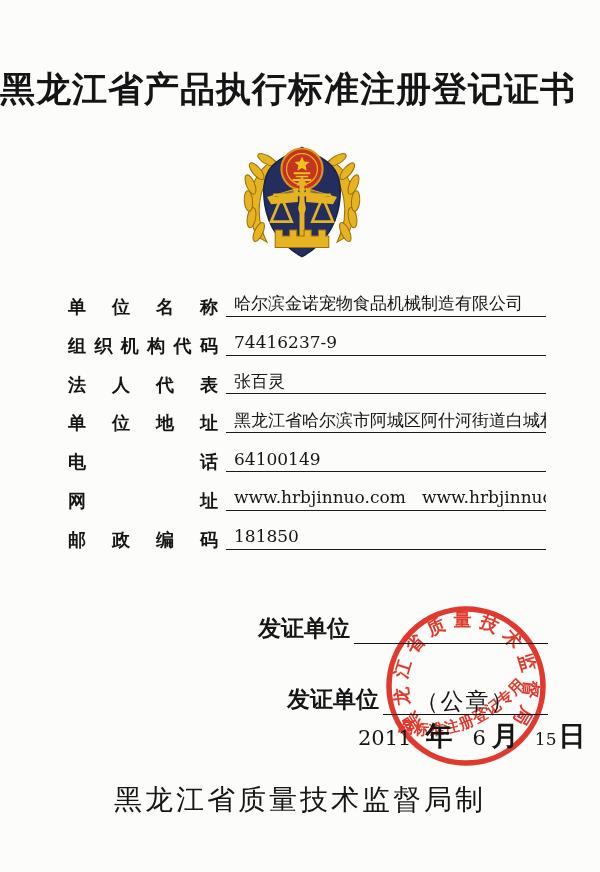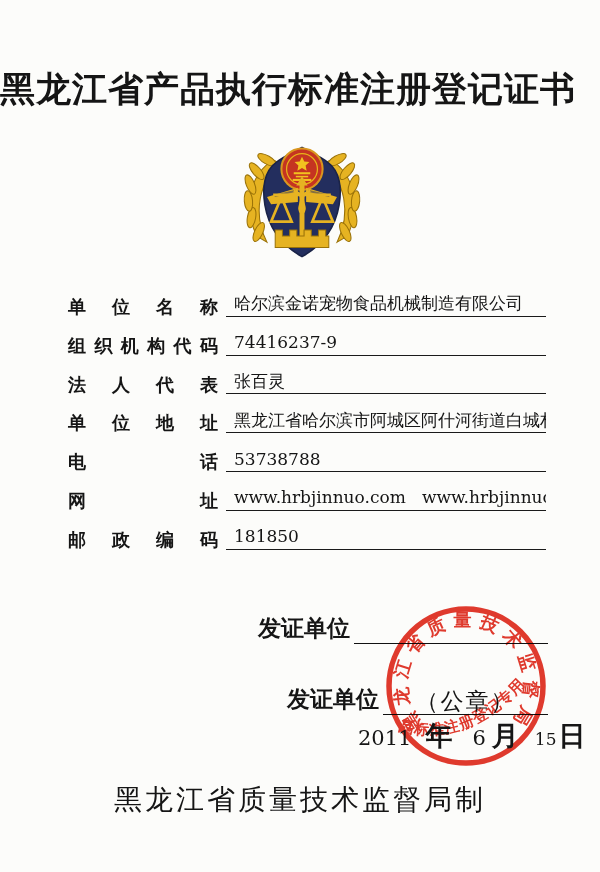--- a/index.html
+++ b/index.html
@@ -138,21 +138,21 @@
     <div class="frow">
       <div class="flabel">法人代表</div>
       <div class="fvalue">张百灵</div>
     </div>
     <div class="frow">
       <div class="flabel">单位地址</div>
       <div class="fvalue">黑龙江省哈尔滨市阿城区阿什河街道白城村</div>
     </div>
     <div class="frow">
       <div class="flabel">电话</div>
-      <div class="fvalue">53738788</div>
+      <div class="fvalue">64100149</div>
     </div>
     <div class="frow">
       <div class="flabel">网址</div>
       <div class="fvalue">www.hrbjinnuo.com   www.hrbjinnuo.net</div>
     </div>
     <div class="frow">
       <div class="flabel">邮政编码</div>
       <div class="fvalue">181850</div>
     </div>
   </div>

